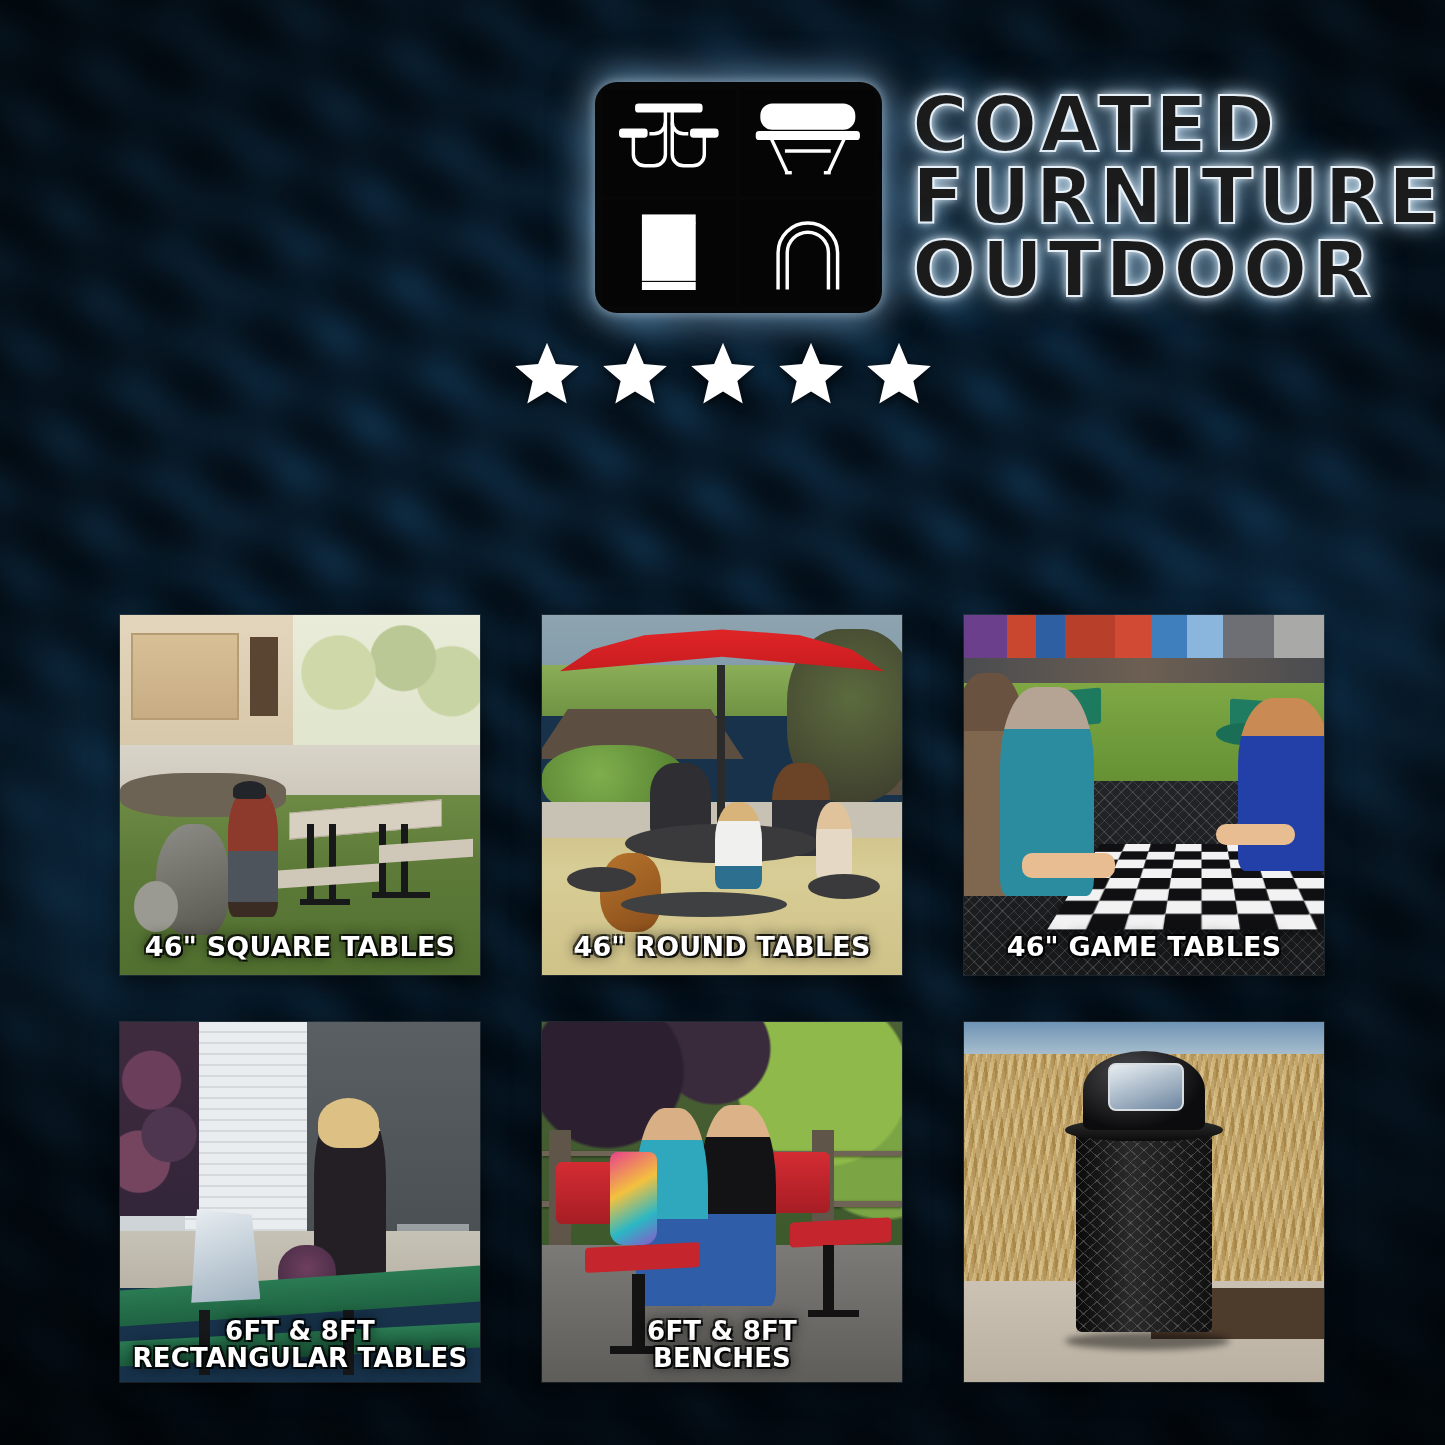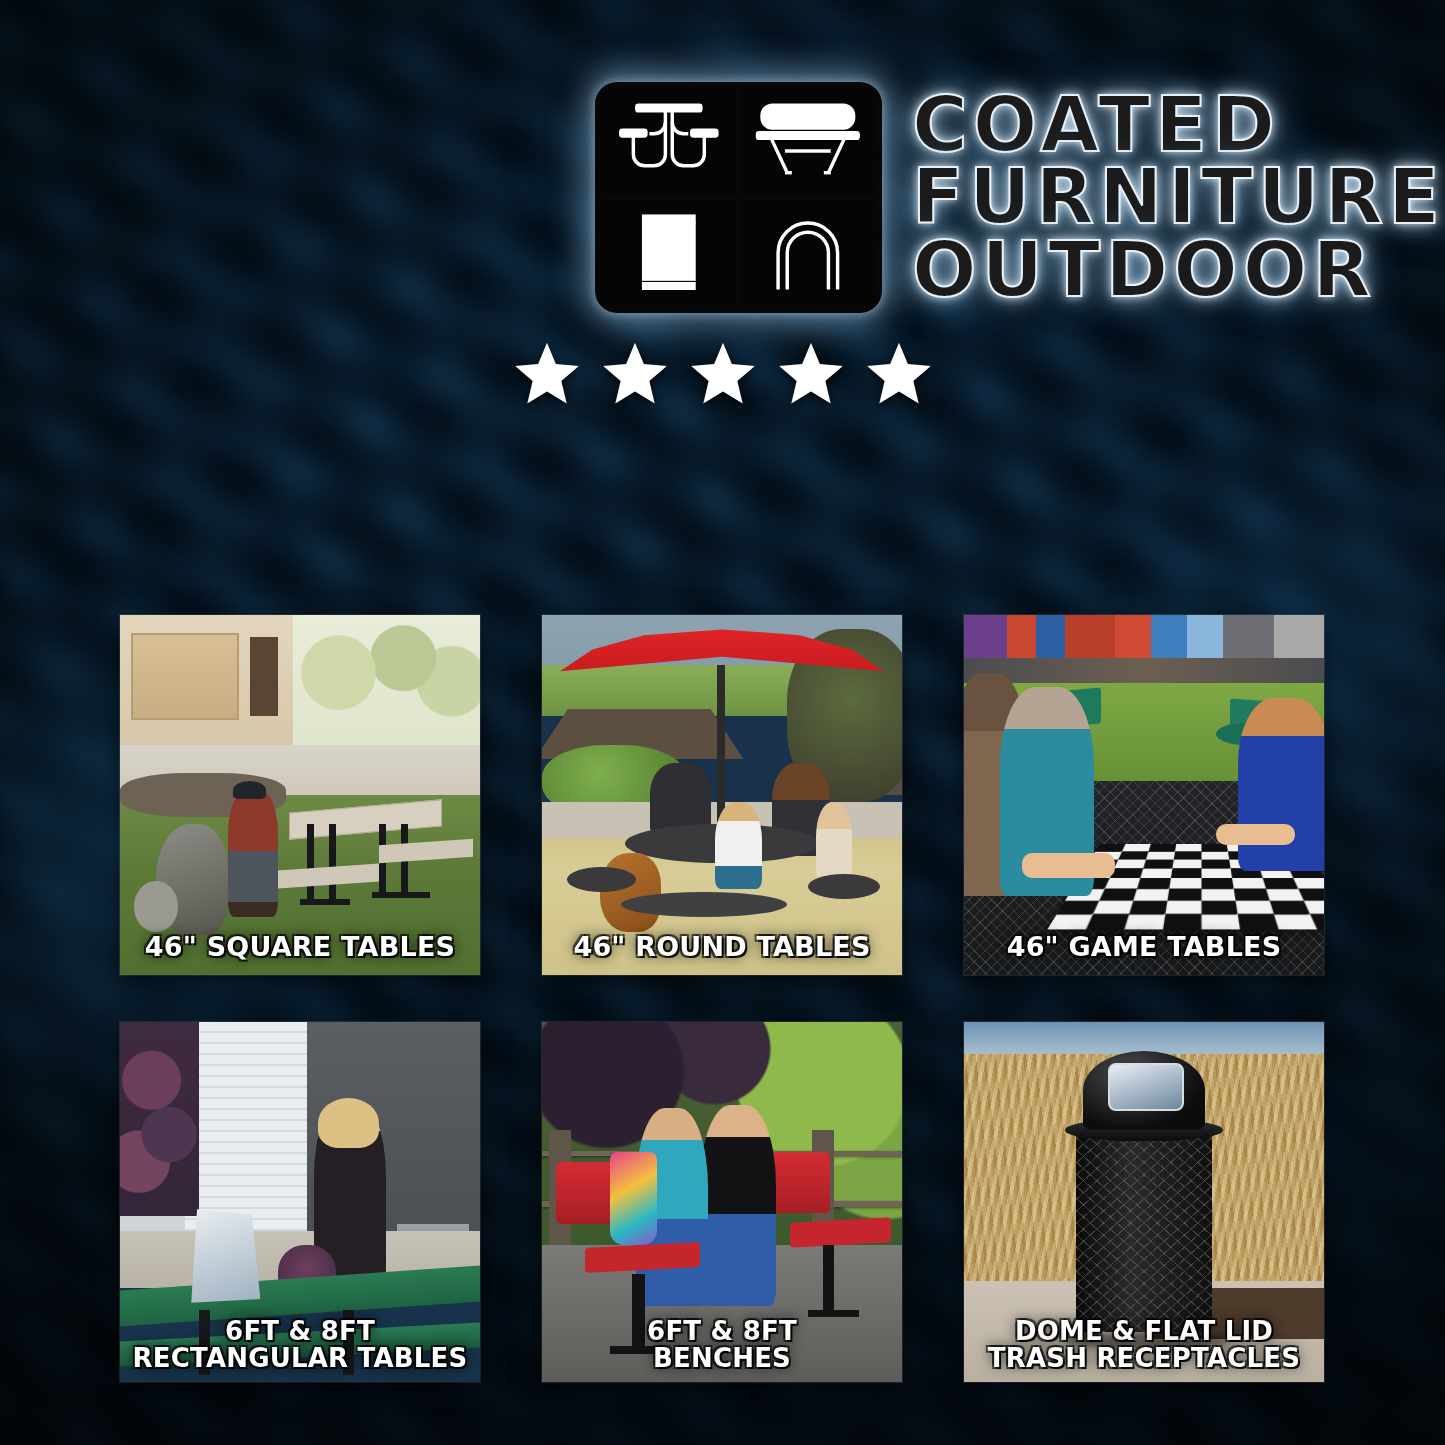--- a/index.html
+++ b/index.html
@@ -508,18 +508,16 @@
         <div class="t6-sky"></div>
         <div class="t6-walk"></div>
         <div class="t6-mulch"></div>
         <div class="t6-shadow"></div>
         <div class="t6-body"></div>
         <div class="t6-bodymesh"></div>
         <div class="t6-ring"></div>
         <div class="t6-dome"></div>
         <div class="t6-open"></div>
       </div>
-      <div class="tile-caption two">DOME &amp; FLAT LID
-TRASH RECEPTACLES</div>
     </div>
 
   </div>
 </div>
 
 </body></html>

